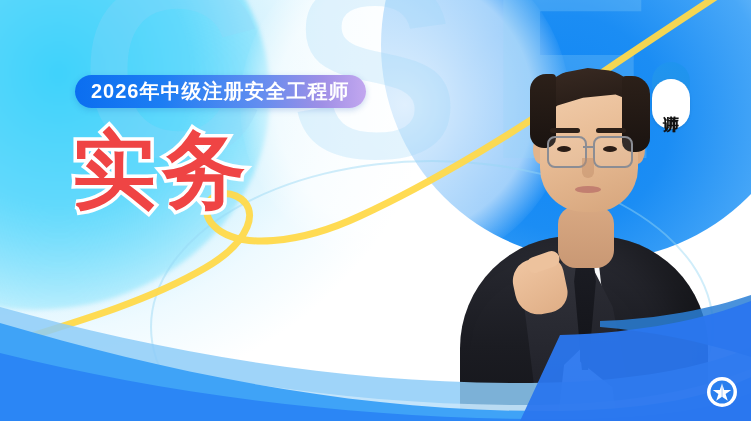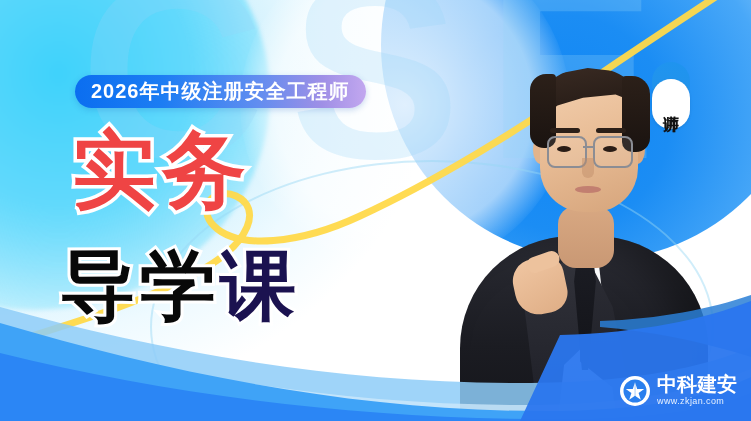--- a/index.html
+++ b/index.html
@@ -479,34 +479,29 @@
     <path d="M0,92 C180,136 370,160 580,158 C678,156 720,144 751,132 L751,160 L0,160 Z" fill="#2b86f5"></path>
     <path d="M600,60 C660,58 710,48 751,34 L751,96 C700,80 650,70 600,66 Z" fill="#2a7fd6" opacity="0.85"></path>
     <path d="M560,74 C640,72 705,58 751,40 L751,160 L520,160 Z" fill="#2a76ee" opacity="0.95"></path>
   </svg>
 
   <div class="badge">
     <span class="badge-text">2026年中级注册安全工程师</span>
   </div>
 
   <div class="title-main">实务</div>
-  <div class="title-sub"><span>导学</span><span class="accent">课</span></div>
 
   <div class="instructor">
     <div class="instructor-name">郭英亮</div>
     <div class="instructor-role">讲师</div>
   </div>
 
   <div class="logo">
     <div class="logo-mark">
       <svg width="24" height="24" viewBox="0 0 24 24">
         <circle cx="12" cy="12" r="11.5" fill="#2a7fee"></circle>
         <path d="M12 3.2 L14.2 10.1 L21.2 10.1 L15.6 14.1 L17.8 20.8 L12 16.7 L6.2 20.8 L8.4 14.1 L2.8 10.1 L9.8 10.1 Z" fill="#ffffff"></path>
         <path d="M11.2 4.0 L11.2 20.4 L13.0 20.4 L13.0 4.0 Z" fill="#2a7fee" opacity="0.22"></path>
       </svg>
     </div>
-    <div class="logo-text">
-      <div class="logo-name">中科建安</div>
-      <div class="logo-url">www.zkjan.com</div>
-    </div>
   </div>
 
 </div>
 
 </body></html>

